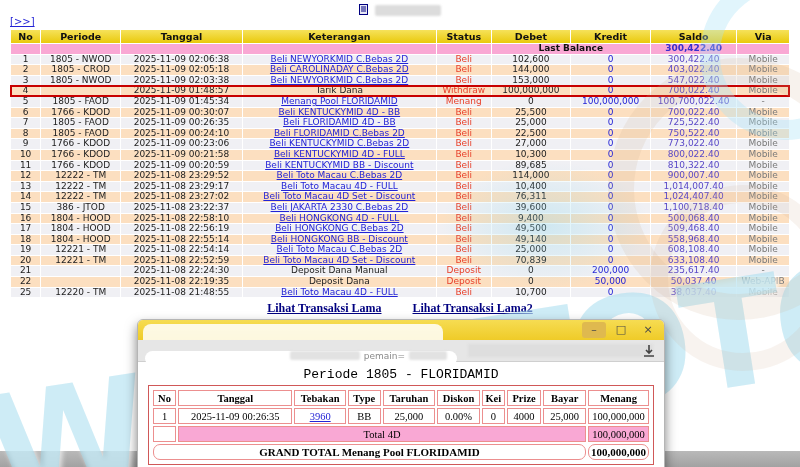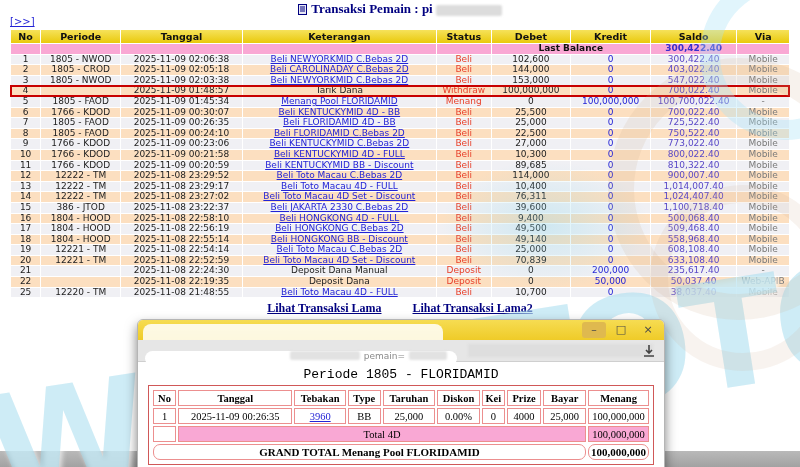--- a/index.html
+++ b/index.html
@@ -89,21 +89,21 @@
 <div class="bottom-band"></div>
 
 <div class="page-title">
   <span class="doc-icon">
     <svg width="9" height="11" viewBox="0 0 9 11">
         <rect x="0.5" y="0.5" width="8" height="10" fill="#e8e8f4" stroke="#000080"></rect>
         <line x1="2" y1="3" x2="7" y2="3" stroke="#000080"></line>
         <line x1="2" y1="5" x2="7" y2="5" stroke="#000080"></line>
         <line x1="2" y1="7" x2="7" y2="7" stroke="#000080"></line>
       </svg>
-  </span><span>Transaksi   Pemain : pi</span><span class="redact"></span>
+  </span><span class="redact"></span>
 </div>
 <div class="nav-link">
   <a href="#">[&gt;&gt;]</a>
 </div>
 
 <table class="main">
   <colgroup>
     <col style="width:30px">
       <col style="width:80px">
       <col style="width:122px">

